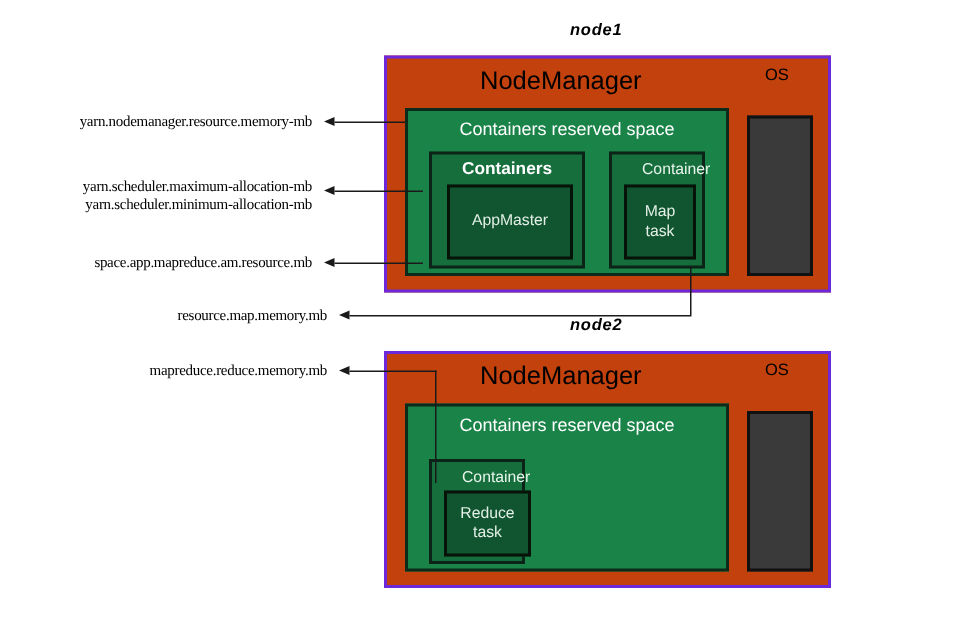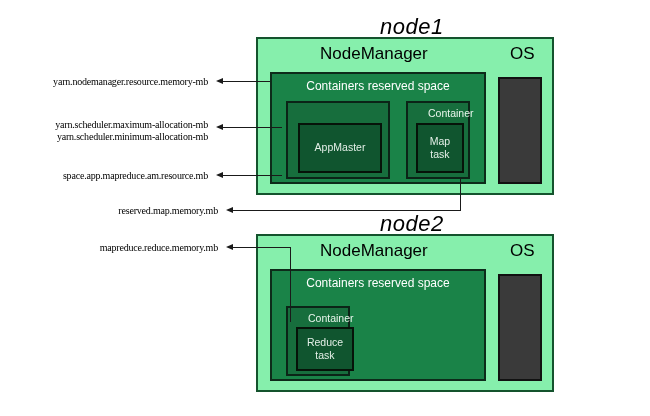--- a/index.html
+++ b/index.html
@@ -14,46 +14,46 @@
     background: #ffffff;
     font-family: "Liberation Sans", sans-serif;
     overflow: hidden;
   }
 
   
   .node-title {
     position: absolute;
     font-family: "Liberation Sans", sans-serif;
     font-style: italic;
-    font-weight: normal;
-    font-size: 22px;
+    font-weight: bold;
+    font-size: 11px;
     color: #000000;
     letter-spacing: 0.5px;
     white-space: nowrap;
   }
 
   
   .node-box {
     position: absolute;
-    background: #86efac;
-    border: 2px solid #14532d;
+    background: #c2410c;
+    border: 2px solid #6d28d9;
     box-sizing: border-box;
     padding-left: 24px;
   }
 
   .nm-label {
     position: absolute;
     font-size: 17px;
     color: #000000;
     white-space: nowrap;
     font-family: "Liberation Sans", sans-serif;
   }
   .os-label {
     position: absolute;
-    font-size: 17px;
+    font-size: 11px;
     color: #000000;
     white-space: nowrap;
     font-family: "Liberation Sans", sans-serif;
   }
 
   
   .reserved-box {
     position: absolute;
     background: #1a8348;
     border: 2px solid #0d2b1a;
@@ -164,20 +164,21 @@
 
   <div class="node-box" style="left:256px; top:37px; width:298px; height:158px;">
 
     <div class="nm-label" style="left:62px; top:5px;">NodeManager</div>
     <div class="os-label" style="left:252px; top:5px;">OS</div>
 
     <div class="reserved-box" style="left:12px; top:33px; width:216px; height:112px;">
       <div class="reserved-label">Containers reserved space</div>
 
       <div class="containers-box" style="left:14px; top:27px; width:104px; height:78px;">
+        <div class="containers-title">Containers</div>
         <div class="task-box" style="left:10px; top:20px; width:84px; height:50px;">
           <span>AppMaster</span>
         </div>
       </div>
 
       <div class="containers-box" style="left:134px; top:27px; width:64px; height:78px;">
         <div class="container-title">Container</div>
         <div class="task-box" style="left:8px; top:20px; width:48px; height:50px; flex-direction:column;">
           <span>Map</span>
           <span>task</span>
@@ -216,21 +217,21 @@
 
   <div class="annot" style="left:10px; top:131px; width:198px;">yarn.scheduler.minimum-allocation-mb</div>
   <div class="annot" style="left:10px; top:119px; width:198px;">yarn.scheduler.maximum-allocation-mb</div>
   <div class="arrow-left" style="left:216px; top:124px;"></div>
   <div class="hline" style="left:223px; top:127px; width:59px;"></div>
 
   <div class="annot" style="left:30px; top:170px; width:178px;">space.app.mapreduce.am.resource.mb</div>
   <div class="arrow-left" style="left:216px; top:172px;"></div>
   <div class="hline" style="left:223px; top:175px; width:59px;"></div>
 
-  <div class="annot" style="left:90px; top:205px; width:128px;">reserved.map.memory.mb</div>
+  <div class="annot" style="left:90px; top:205px; width:128px;">resource.map.memory.mb</div>
   <div class="arrow-left" style="left:226px; top:207px;"></div>
   <div class="hline" style="left:233px; top:210px; width:228px;"></div>
   <div class="vline" style="left:460px; top:178px; height:32px;"></div>
 
   <div class="annot" style="left:74px; top:242px; width:144px;">mapreduce.reduce.memory.mb</div>
   <div class="arrow-left" style="left:226px; top:244px;"></div>
   <div class="hline" style="left:233px; top:247px; width:58px;"></div>
   <div class="vline" style="left:290px; top:247px; height:75px;"></div>
 
 </div>

